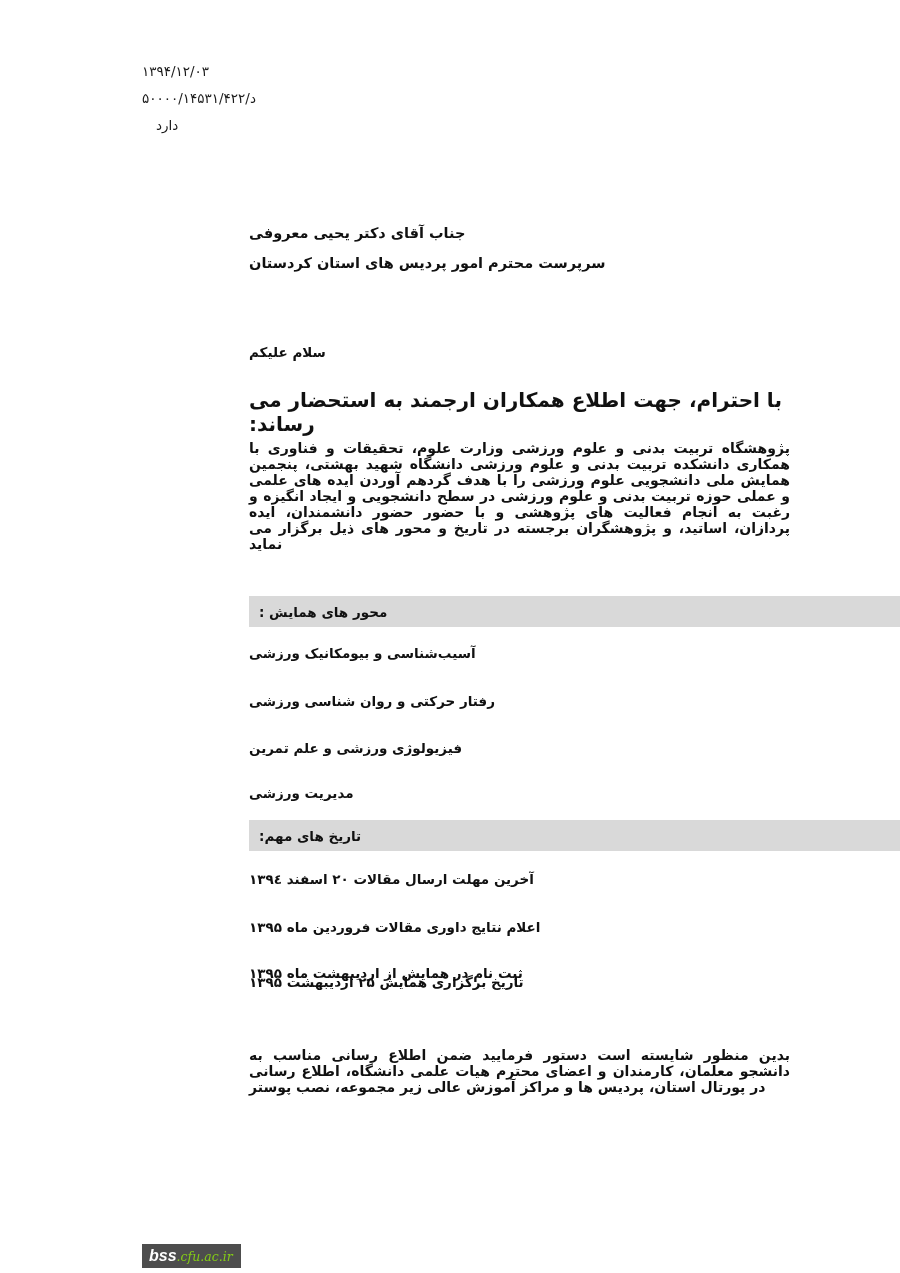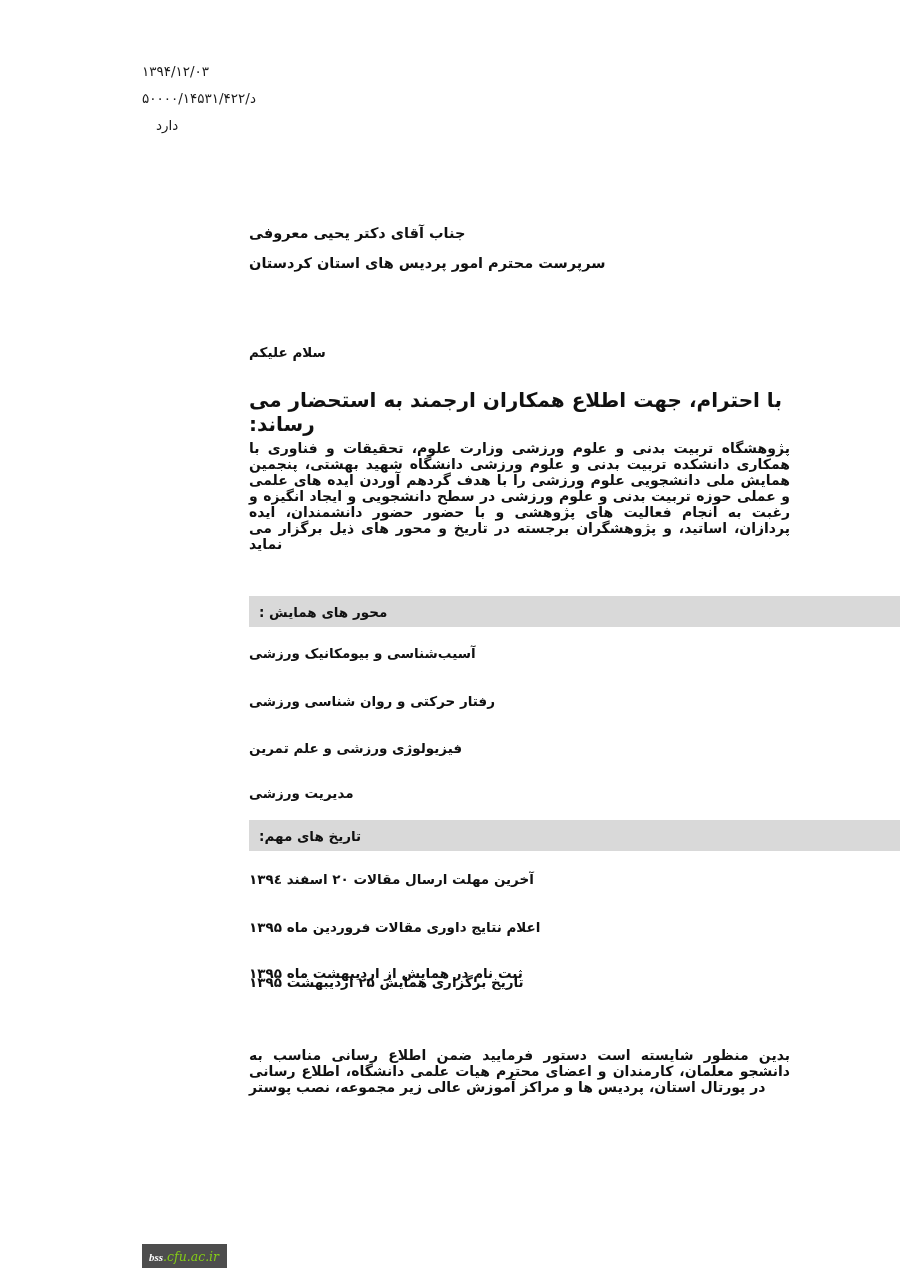--- a/index.html
+++ b/index.html
@@ -150,22 +150,22 @@
     padding: 4px 8px 4px 7px;
     direction: ltr;
     display: inline-block;
     line-height: 1;
   }
 
   .footer-badge .b-white {
     color: #ffffff;
     font-style: italic;
     font-weight: bold;
-    font-size: 11px;
-    font-family: Liberation Serif, serif;
+    font-size: 16px;
+    font-family: Liberation Sans, sans-serif;
   }
 
   .footer-badge .b-orange {
     color: #84cc16;
     font-style: italic;
     font-weight: normal;
     font-size: 12.5px;
     font-family: "DejaVu Serif", "Liberation Serif", serif;
   }
 </style>

